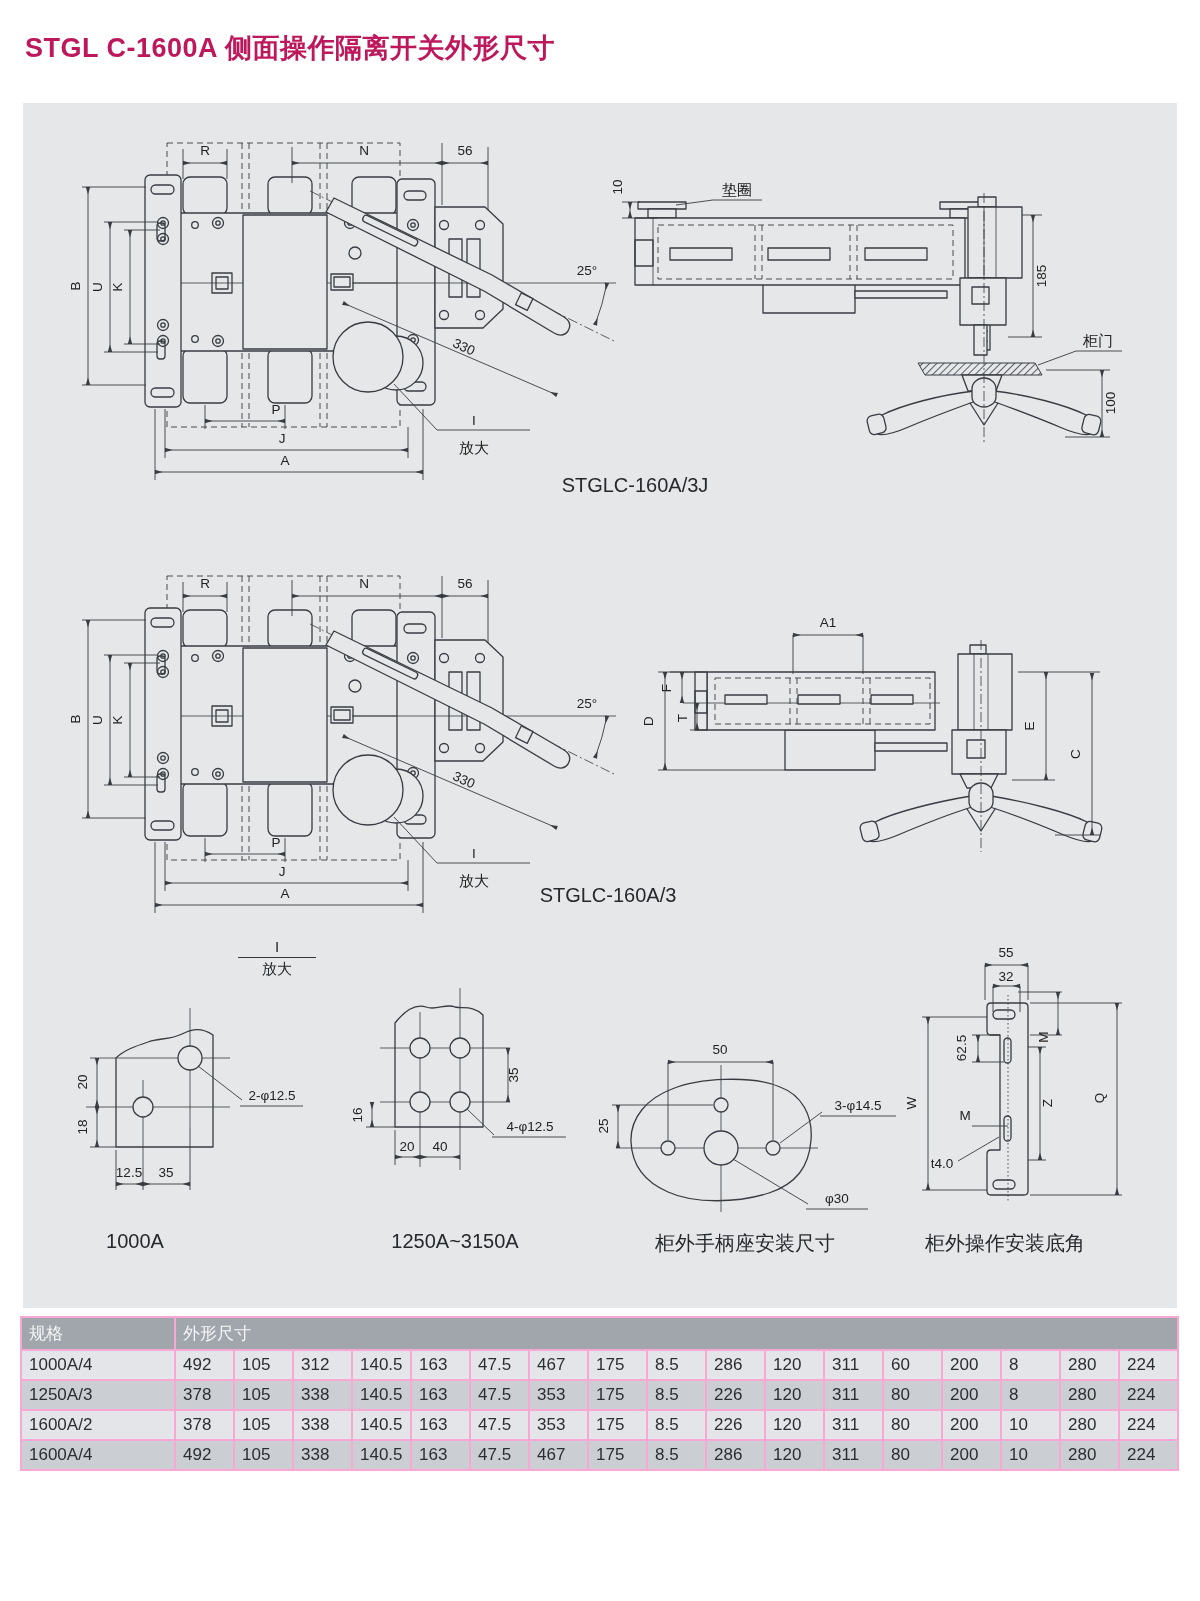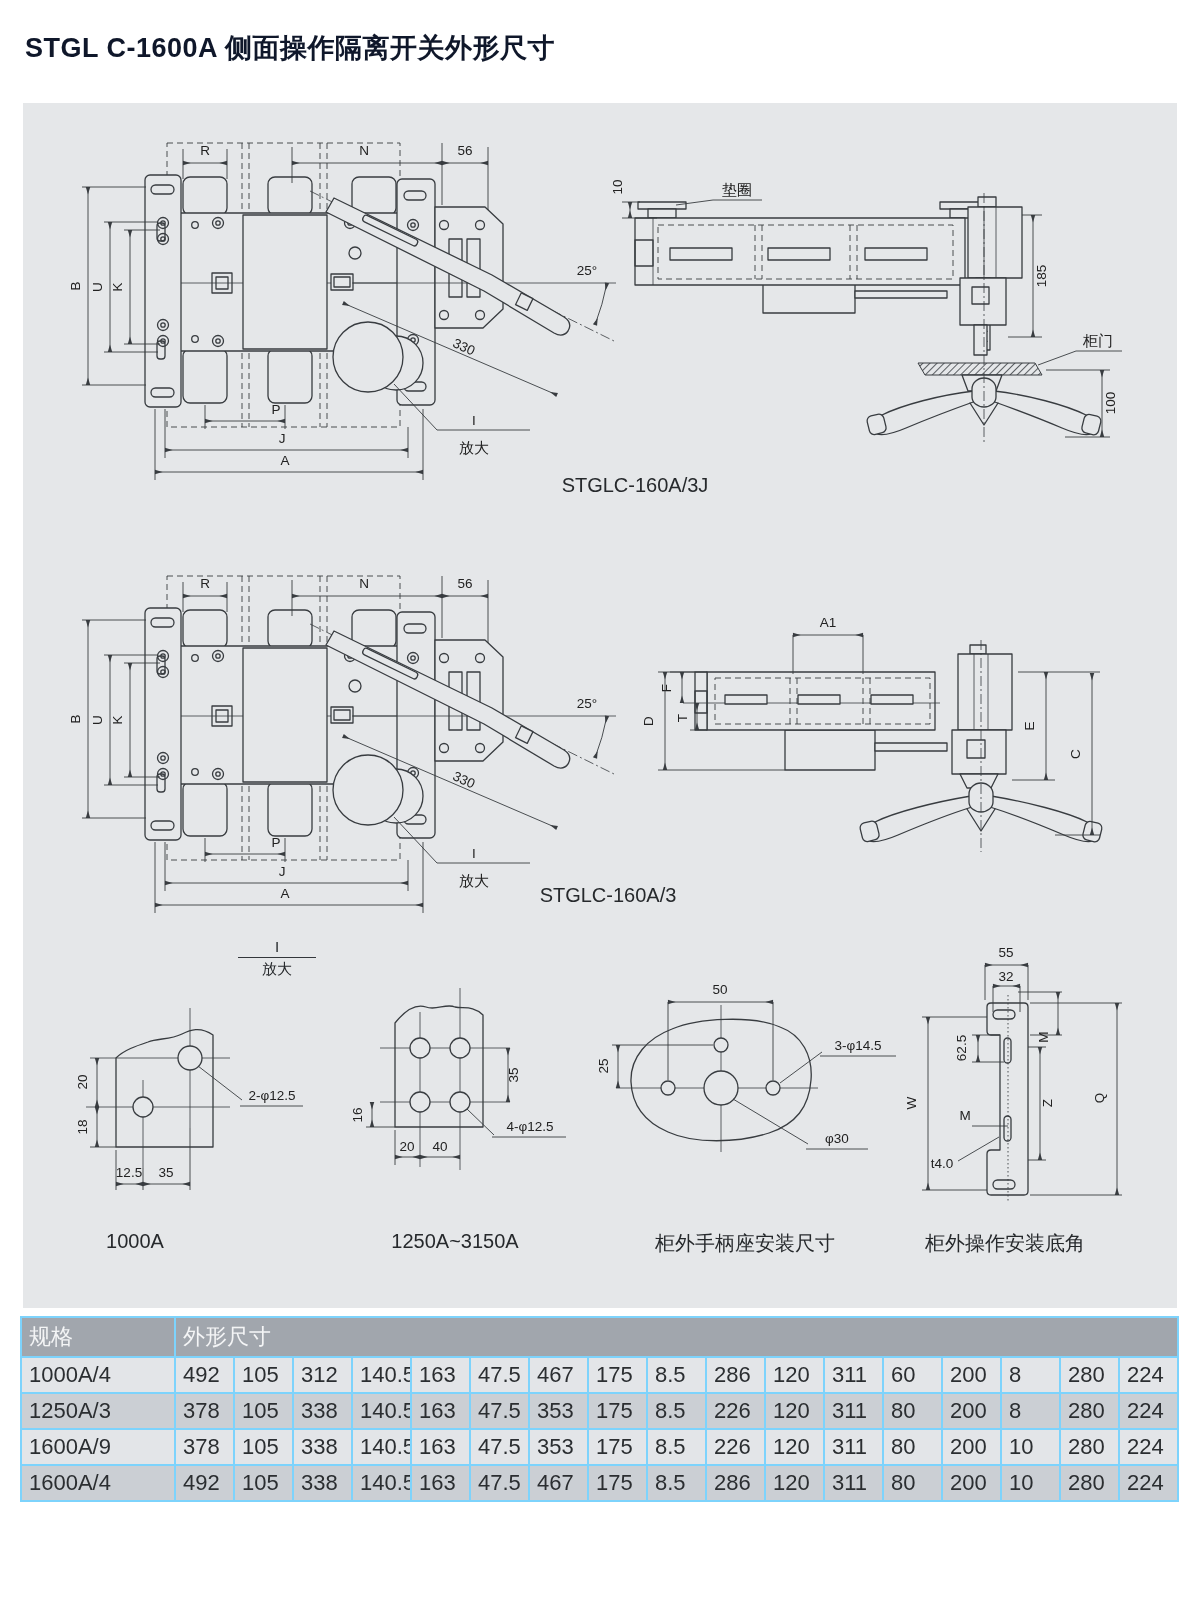--- a/index.html
+++ b/index.html
@@ -3,21 +3,21 @@
 <meta charset="utf-8">
 <style>
   html,body{margin:0;padding:0;}
   body{
     width:1200px;height:1601px;position:relative;background:#ffffff;
     font-family:"Liberation Sans",sans-serif;overflow:hidden;
   }
   .abs{position:absolute;}
   #page-title{
     position:absolute;left:25px;top:30px;font-size:27px;font-weight:bold;
-    color:#0f172a;letter-spacing:0.5px;
+    color:#be185d;letter-spacing:0.5px;
   }
   #panel{
     position:absolute;left:23px;top:103px;width:1154px;height:1205px;
     background:#e5e7e9;
   }
   .cap{
     position:absolute;font-size:20px;color:#26292c;text-align:center;
     white-space:nowrap;
   }
   
@@ -35,22 +35,22 @@
   svg .dsh{fill:none;stroke:#383c40;stroke-width:0.9;stroke-dasharray:6 4;}
   svg .dd{fill:none;stroke:#383c40;stroke-width:0.8;stroke-dasharray:10 3 2 3;}
   svg .dot{fill:none;stroke:#383c40;stroke-width:0.9;stroke-dasharray:1.5 2.5;}
   svg .dim{fill:none;stroke:#383c40;stroke-width:0.9;}
   svg .arr{marker-start:url(#arr);marker-end:url(#arr);}
   svg text{font-family:"Liberation Sans",sans-serif;font-size:13.5px;fill:#222;text-anchor:middle;}
   svg text.zh{font-size:15px;}
   
   #dim-table{
     position:absolute;left:20px;top:1316px;width:1159px;
-    border-collapse:separate;border-spacing:2px;background:#7dd3fc;
-    table-layout:fixed;font-size:22px;
+    border-collapse:separate;border-spacing:2px;background:#f9a8d4;
+    table-layout:fixed;font-size:17px;
   }
   #dim-table th{
     background:#a1a6ad;color:#f4f5f6;font-weight:normal;text-align:left;
     padding:4px 7px;white-space:nowrap;overflow:hidden;
   }
   #dim-table td{
     color:#2b2e31;text-align:left;padding:4px 7px;white-space:nowrap;overflow:hidden;
   }
   #dim-table tbody tr:nth-child(odd) td{background:#e3e5e8;}
   #dim-table tbody tr:nth-child(even) td{background:#cbcfd4;}
@@ -525,21 +525,21 @@
   <line x1="37" y1="172" x2="62" y2="172" class="dim arr"></line>
   <text x="49" y="166">20</text>
   <line x1="62" y1="172" x2="102" y2="172" class="dim arr"></line>
   <text x="82" y="166">40</text>
   <line x1="109" y1="124" x2="136" y2="150" class="dim"></line>
   <line x1="134" y1="152" x2="208" y2="152" class="dim"></line>
   <text x="172" y="146">4-φ12.5</text>
 </svg>
 </div>
 
-<div class="abs" style="left:600px;top:972px">
+<div class="abs" style="left:600px;top:1032px">
 <svg width="300" height="210" viewBox="0 0 300 210">
   <path d="M31,110 C30,85 48,66 72,57 C98,46 152,43 180,55 C202,63 213,84 211,108 C209,135 196,152 169,161 C138,171 94,172 68,160 C45,150 32,133 31,110 Z" class="ln fbg"></path>
   <line x1="121" y1="33" x2="121" y2="180" class="thin"></line>
   <line x1="16" y1="116" x2="218" y2="116" class="thin"></line>
   <circle cx="121" cy="73" r="7" class="ln fbg"></circle>
   <circle cx="68" cy="116" r="7" class="ln fbg"></circle>
   <circle cx="173" cy="116" r="7" class="ln fbg"></circle>
   <circle cx="121" cy="116" r="17" class="ln fbg"></circle>
   <line x1="68" y1="30" x2="68" y2="108" class="dim"></line>
   <line x1="173" y1="30" x2="173" y2="108" class="dim"></line>
@@ -676,21 +676,21 @@
         <td>226</td>
         <td>120</td>
         <td>311</td>
         <td>80</td>
         <td>200</td>
         <td>8</td>
         <td>280</td>
         <td>224</td>
       </tr>
       <tr>
-        <td>1600A/9</td>
+        <td>1600A/2</td>
         <td>378</td>
         <td>105</td>
         <td>338</td>
         <td>140.5</td>
         <td>163</td>
         <td>47.5</td>
         <td>353</td>
         <td>175</td>
         <td>8.5</td>
         <td>226</td>

